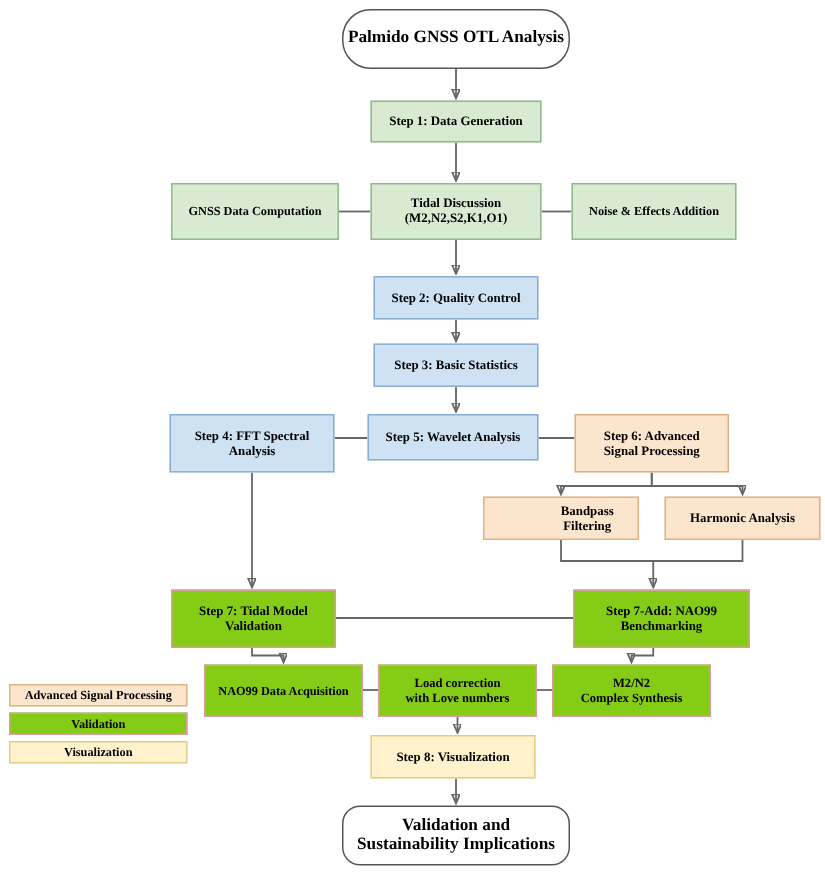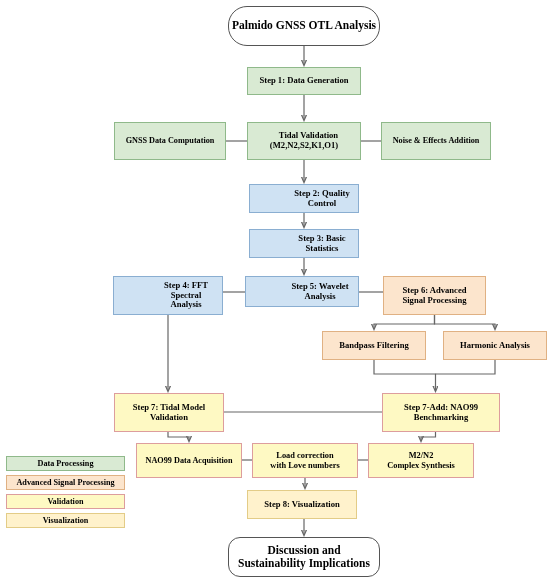--- a/index.html
+++ b/index.html
@@ -33,33 +33,31 @@
 
   
   .t-startend {
     background: #ffffff;
     border: 1.6px solid #555555;
     border-radius: 12px;
   }
   .t-process {
     background: #d9ead3;
     border: 1.1px solid #8fb98a;
-    text-align: right;
   }
   .t-basic {
     background: #cfe2f3;
     border: 1.1px solid #8aaed1;
-    padding-left: 36px;
   }
   .t-advanced {
     background: #fce5cd;
     border: 1.1px solid #e0b183;
   }
   .t-validation {
-    background: #fef9c3;
+    background: #84cc16;
     border: 1.1px solid #dd9d9d;
   }
   .t-visual {
     background: #fff2cc;
     border: 1.1px solid #e3cc87;
   }
 
   svg#edges {
     position: absolute;
     left: 0;
@@ -152,21 +150,21 @@
   </svg>
 
   <div id="nodes-layer">
       <div class="node t-startend" style="left: 228px; top: 6px; width: 152px; height: 40px; font-size: 11.5px; border-radius: 19px;">
         <span class="lbl">Palmido GNSS OTL Analysis</span>
       </div>
       <div class="node t-process" style="left: 247px; top: 67px; width: 114px; height: 28px; font-size: 8.6px;">
         <span class="lbl">Step 1: Data Generation</span>
       </div>
       <div class="node t-process" style="left: 247px; top: 122px; width: 114px; height: 38px; font-size: 8.6px;">
-        <span class="lbl">Tidal Validation
+        <span class="lbl">Tidal Discussion
 (M2,N2,S2,K1,O1)</span>
       </div>
       <div class="node t-process" style="left: 114px; top: 122px; width: 112px; height: 38px; font-size: 8.2px;">
         <span class="lbl">GNSS Data Computation</span>
       </div>
       <div class="node t-process" style="left: 381px; top: 122px; width: 110px; height: 38px; font-size: 8.2px;">
         <span class="lbl">Noise &amp; Effects Addition</span>
       </div>
       <div class="node t-basic" style="left: 249px; top: 184px; width: 110px; height: 29px; font-size: 8.6px;">
         <span class="lbl">Step 2: Quality Control</span>
@@ -178,21 +176,21 @@
         <span class="lbl">Step 4: FFT Spectral
 Analysis</span>
       </div>
       <div class="node t-basic" style="left: 245px; top: 276px; width: 114px; height: 31px; font-size: 8.6px;">
         <span class="lbl">Step 5: Wavelet Analysis</span>
       </div>
       <div class="node t-advanced" style="left: 383px; top: 276px; width: 103px; height: 39px; font-size: 8.6px;">
         <span class="lbl">Step 6: Advanced
 Signal Processing</span>
       </div>
-      <div class="node t-advanced" style="left: 322px; top: 331px; width: 104px; height: 29px; font-size: 8.6px;">
+      <div class="node t-advanced" style="left: 322px; top: 331px; width: 104px; height: 29px; font-size: 8.6px; padding-left: 35px;">
         <span class="lbl">Bandpass Filtering</span>
       </div>
       <div class="node t-advanced" style="left: 443px; top: 331px; width: 104px; height: 29px; font-size: 8.6px;">
         <span class="lbl">Harmonic Analysis</span>
       </div>
       <div class="node t-validation" style="left: 114px; top: 393px; width: 110px; height: 39px; font-size: 8.6px;">
         <span class="lbl">Step 7: Tidal Model
 Validation</span>
       </div>
       <div class="node t-validation" style="left: 382px; top: 393px; width: 118px; height: 39px; font-size: 8.6px;">
@@ -207,29 +205,26 @@
 with Love numbers</span>
       </div>
       <div class="node t-validation" style="left: 368px; top: 443px; width: 106px; height: 35px; font-size: 8.4px;">
         <span class="lbl">M2/N2
 Complex Synthesis</span>
       </div>
       <div class="node t-visual" style="left: 247px; top: 490px; width: 110px; height: 29px; font-size: 8.6px;">
         <span class="lbl">Step 8: Visualization</span>
       </div>
       <div class="node t-startend" style="left: 228px; top: 537px; width: 152px; height: 40px; font-size: 11.5px;">
-        <span class="lbl">Discussion and
+        <span class="lbl">Validation and
 Sustainability Implications</span>
       </div>
     </div>
 
   <div id="legend">
-      <div class="legend-item t-process">
-        <span>Data Processing</span>
-      </div>
       <div class="legend-item t-advanced">
         <span>Advanced Signal Processing</span>
       </div>
       <div class="legend-item t-validation">
         <span>Validation</span>
       </div>
       <div class="legend-item t-visual">
         <span>Visualization</span>
       </div>
     </div>

